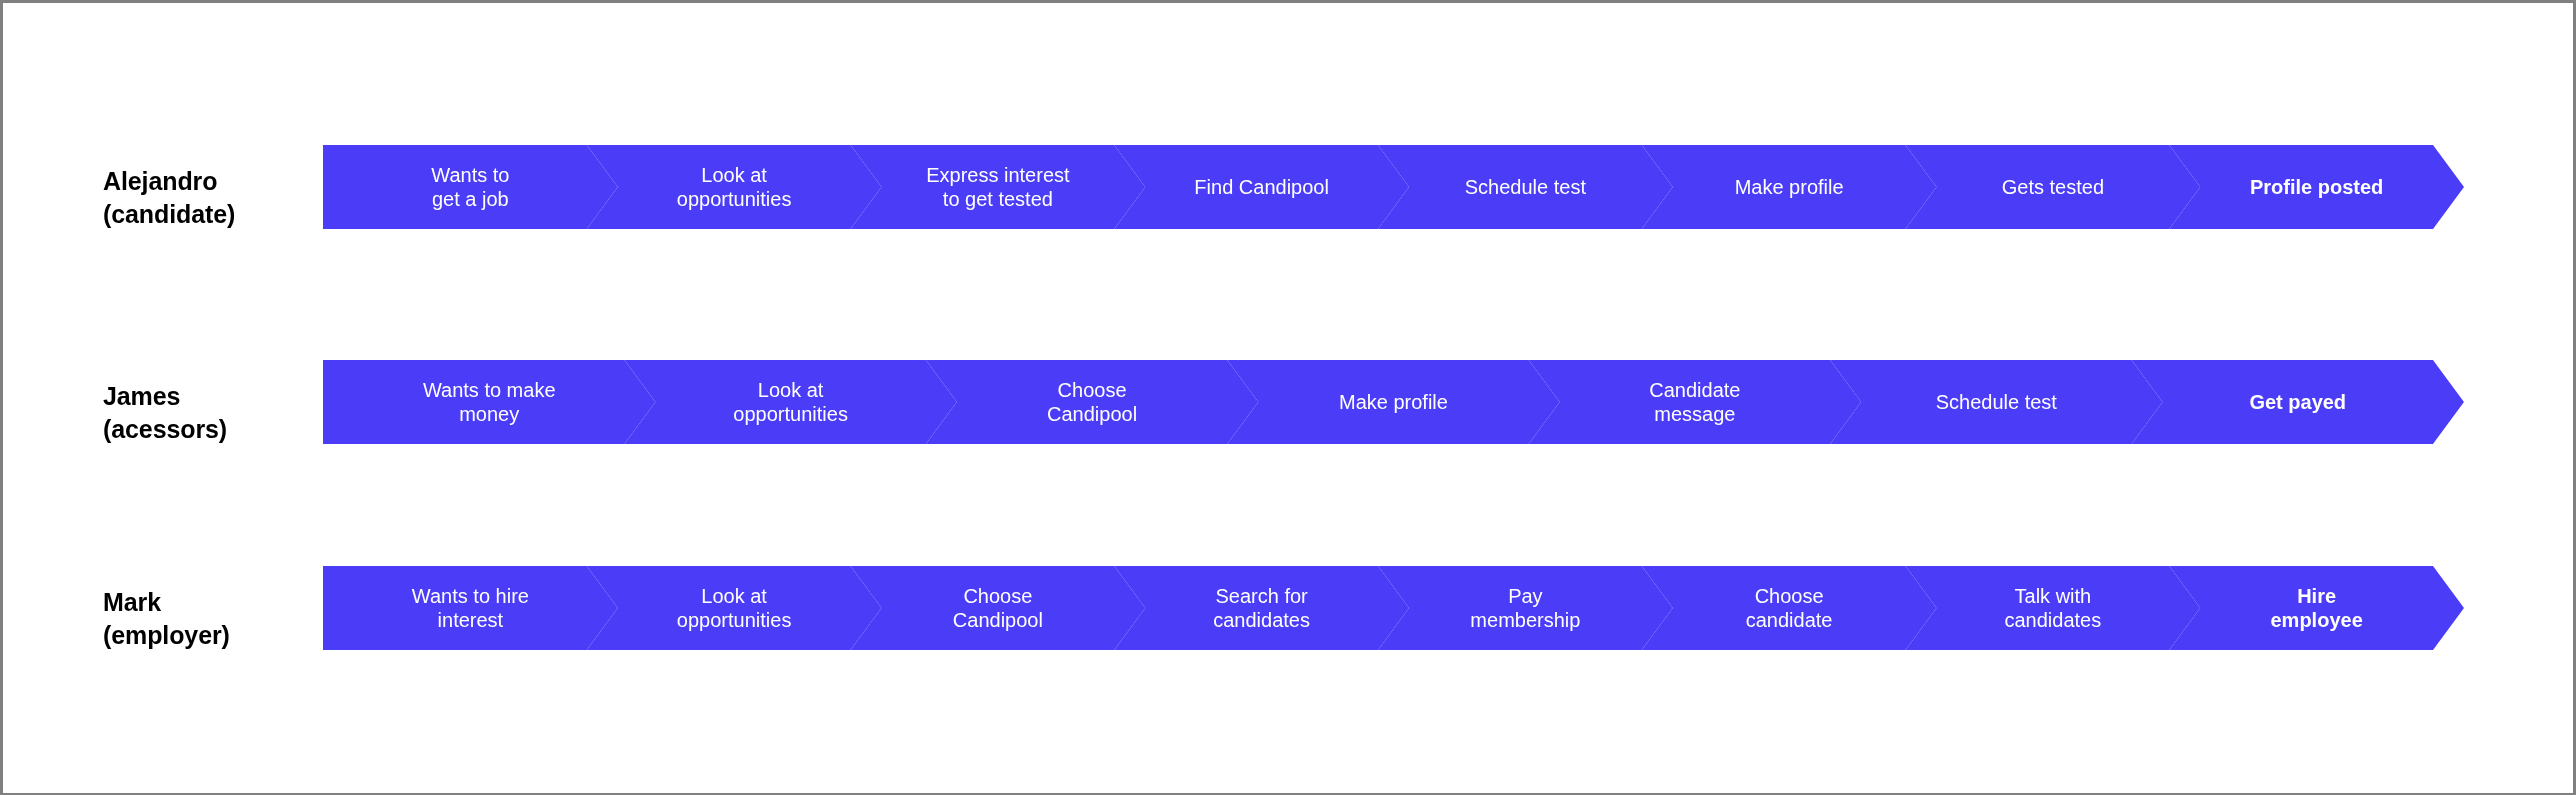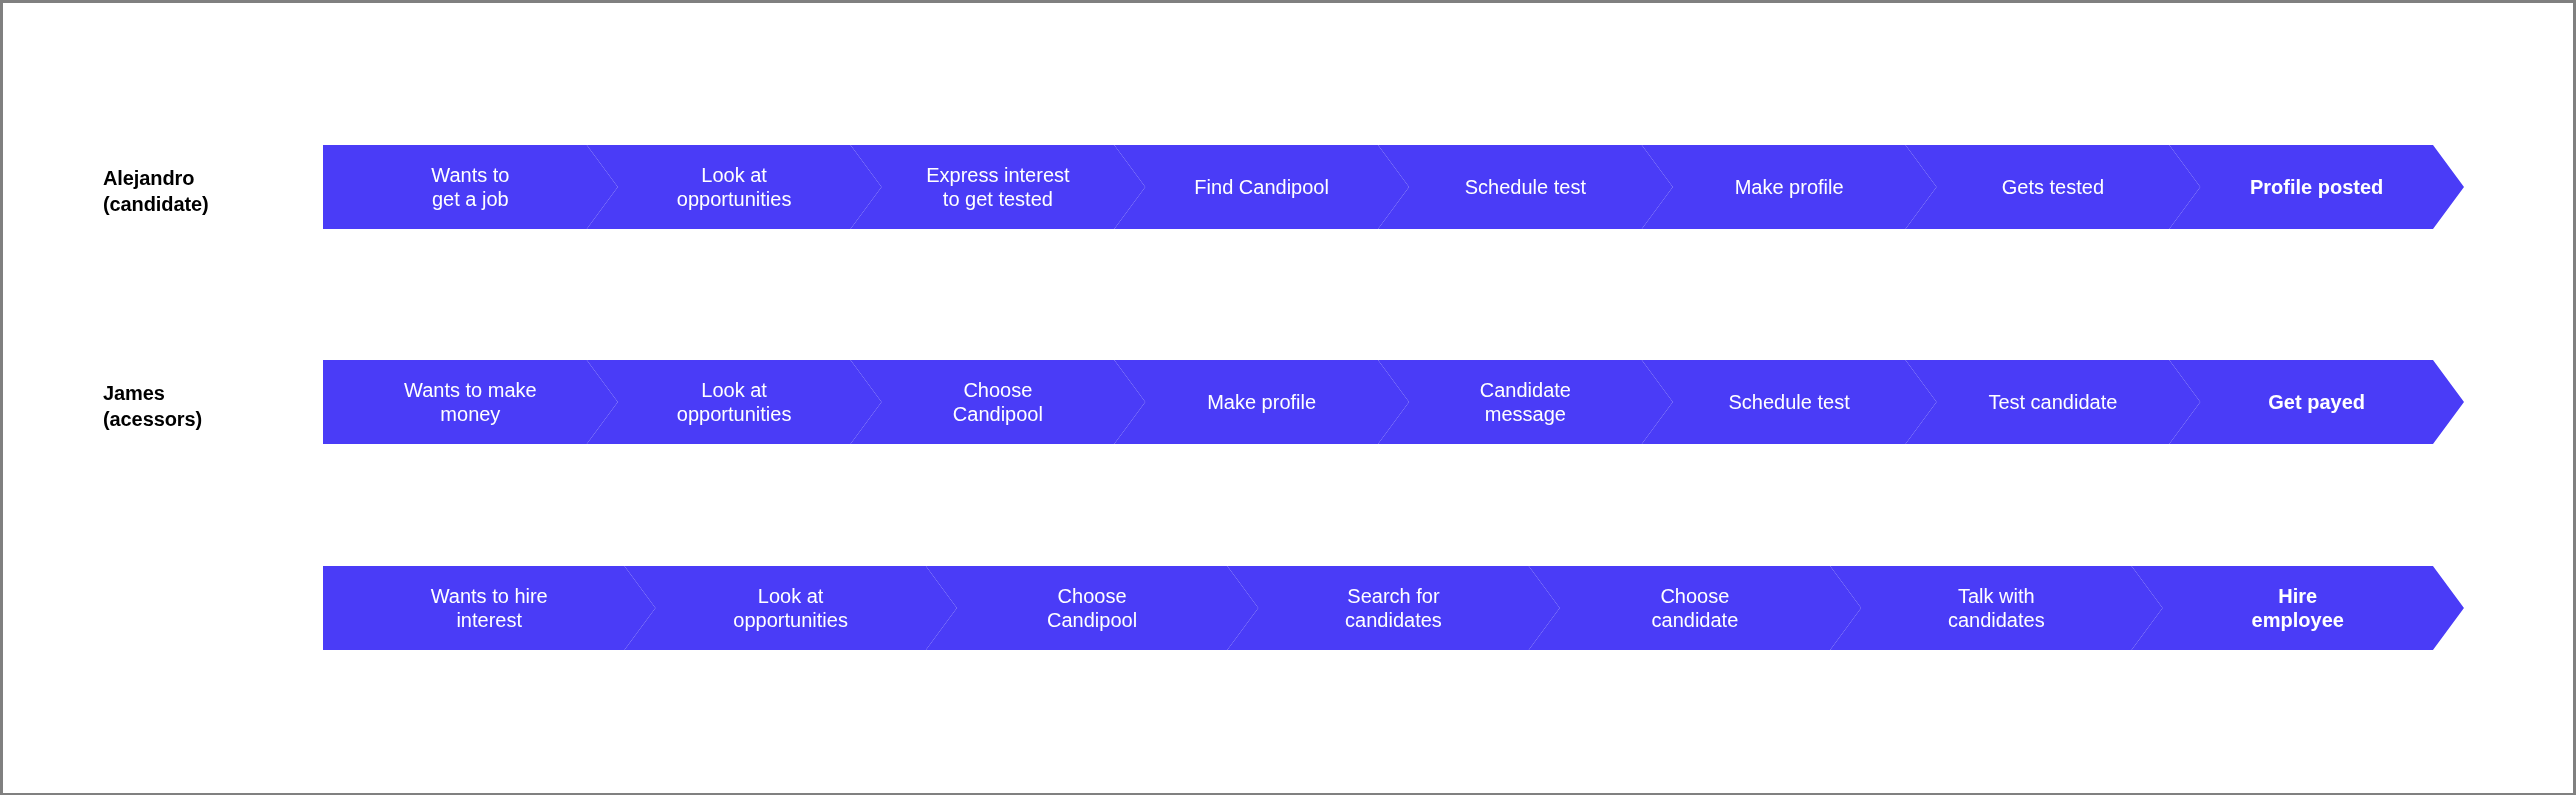--- a/index.html
+++ b/index.html
@@ -36,21 +36,21 @@
   }
   .row-1 { top: 142px; }
   .row-2 { top: 357px; }
   .row-3 { top: 563px; }
 
   .persona-label {
     position: absolute;
     left: 100px;
     width: 213px;
     color: #000000;
-    font-size: 20px;
+    font-size: 25px;
     font-weight: bold;
     line-height: 1.32;
     letter-spacing: -0.1px;
     text-align: left;
     white-space: pre-line;
   }
   .persona-1 { top: 162px; }
   .persona-2 { top: 377px; }
   .persona-3 { top: 583px; }
 
@@ -131,35 +131,38 @@
         <div class="chevron"><span class="chev-label">Wants to make
 money</span></div>
         <div class="chevron"><span class="chev-label">Look at
 opportunities</span></div>
         <div class="chevron"><span class="chev-label">Choose
 Candipool</span></div>
         <div class="chevron"><span class="chev-label">Make profile</span></div>
         <div class="chevron"><span class="chev-label">Candidate
 message</span></div>
         <div class="chevron"><span class="chev-label">Schedule test</span></div>
-        <div class="chevron"><span class="chev-label">Test candidate</span></div>
         <div class="chevron"><span class="chev-label">Get payed</span></div>
       </div>
     </div>
 
+    <div class="persona-label persona-3">Mark
+(employer)</div>
     <div class="journey-row row-3">
       <div class="chevron-track">
         <div class="chevron"><span class="chev-label">Wants to hire
 interest</span></div>
         <div class="chevron"><span class="chev-label">Look at
 opportunities</span></div>
         <div class="chevron"><span class="chev-label">Choose
 Candipool</span></div>
         <div class="chevron"><span class="chev-label">Search for
 candidates</span></div>
+        <div class="chevron"><span class="chev-label">Pay
+membership</span></div>
         <div class="chevron"><span class="chev-label">Choose
 candidate</span></div>
         <div class="chevron"><span class="chev-label">Talk with
 candidates</span></div>
         <div class="chevron"><span class="chev-label">Hire
 employee</span></div>
       </div>
     </div>
 
   </div>

